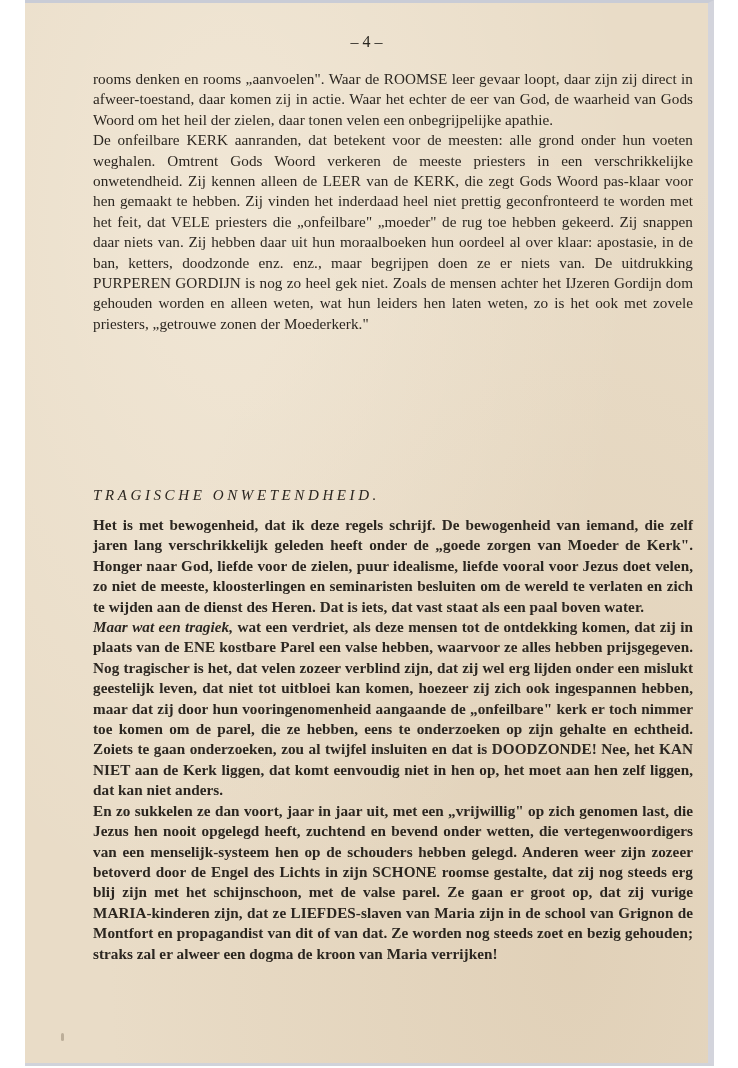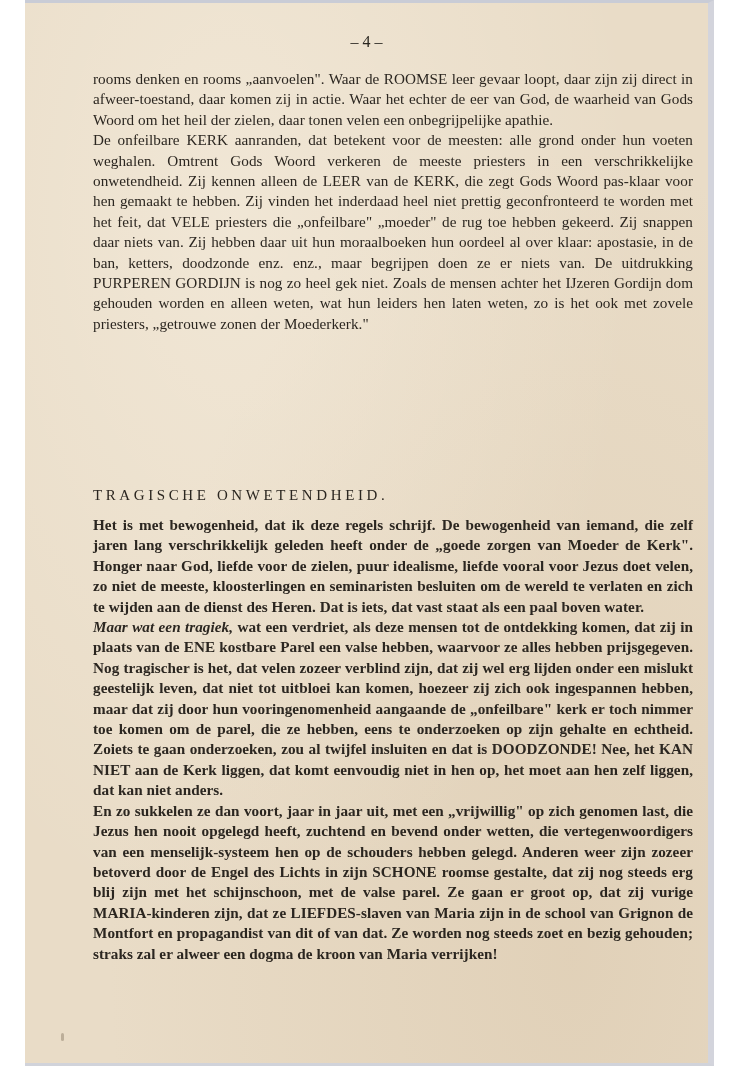--- a/index.html
+++ b/index.html
@@ -42,20 +42,21 @@
     }
     .text p { margin: 0; text-indent: 0; }
     .block1 { top: 66px; }
     .heading {
       position: absolute;
       left: 68px; top: 484px;
       font-family: "Liberation Serif", serif;
       font-size: 15px;
       letter-spacing: 3.6px;
       color: #2b2620;
+      font-style: italic;
     }
     .block2 { top: 512px; font-weight: bold; }
     .it { font-style: italic; }
     .speck {
       position: absolute;
       left: 36px; top: 1030px;
       width: 3px; height: 8px;
       background: #a89a86;
       border-radius: 2px;
       opacity: 0.7;

